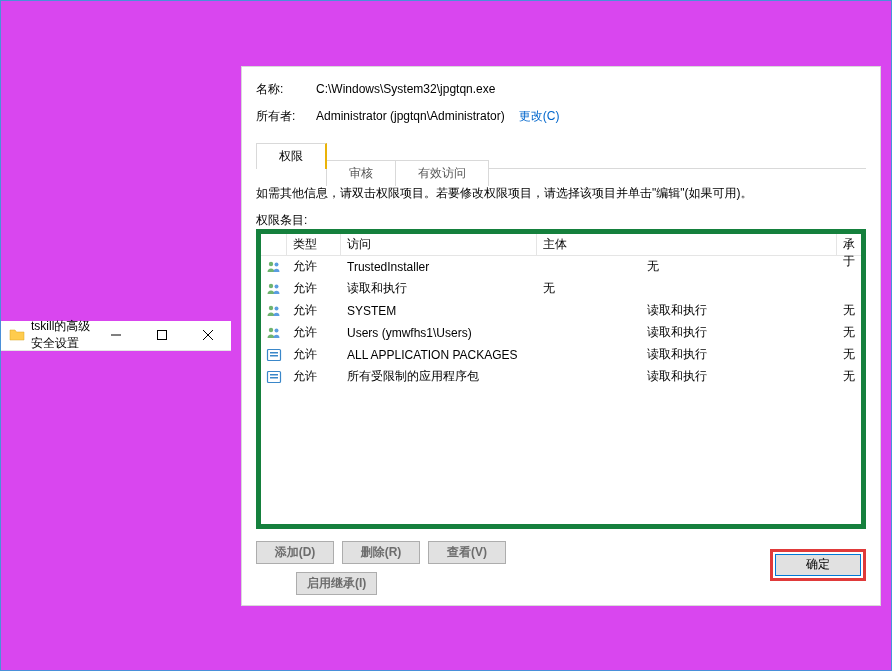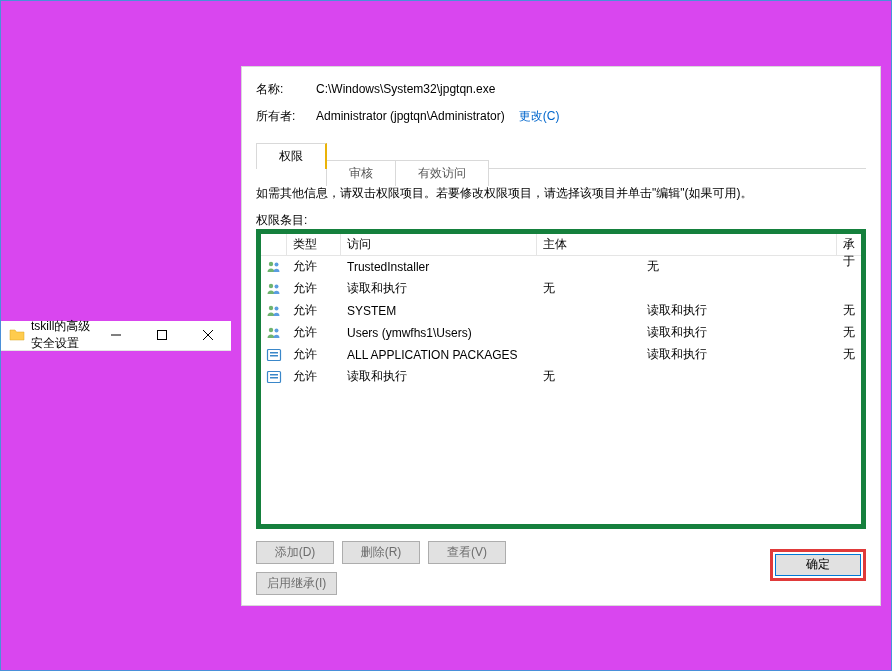--- a/index.html
+++ b/index.html
@@ -181,20 +181,21 @@
     height: 23px;
     border: 1px solid #adadad;
     background: #e1e1e1;
     color: #6d6d6d;
     display: inline-flex;
     align-items: center;
     justify-content: center;
     font-size: 12px;
     cursor: default;
     padding: 0 10px;
+    font-weight: bold;
   }
 
   .footer {
     position: absolute;
     right: 14px;
     bottom: 24px;
   }
   .ok-wrap {
     border: 3px solid #e03a3a;
     padding: 2px;
@@ -356,32 +357,33 @@
               <div class="col icon">
                 <span class="row-icon">
                   <svg width="16" height="16" viewBox="0 0 16 16">
                     <rect x="1.5" y="2.5" width="13" height="11" rx="1" fill="none" stroke="#3a87c9" stroke-width="1.2"></rect>
                     <rect x="4" y="5" width="8" height="1.5" fill="#3a87c9"></rect>
                     <rect x="4" y="8" width="8" height="1.5" fill="#3a87c9"></rect>
                   </svg>
                 </span>
               </div>
               <div class="col type">允许</div>
+              <div class="col principal">所有受限制的应用程序包</div>
               <div class="col access">读取和执行</div>
               <div class="col inherit">无</div>
             </div>
           </div>
       </div>
 
       <div class="buttons-row">
         <div class="btn">添加(D)</div>
         <div class="btn">删除(R)</div>
         <div class="btn">查看(V)</div>
       </div>
-      <div class="buttons-row" style="margin-top:8px;">
+      <div class="buttons-row" style="margin-top:8px;margin-left:40px;">
         <div class="btn">启用继承(I)</div>
       </div>
 
       <div class="footer">
         <span class="ok-wrap">
           <span class="btn-ok">确定</span>
         </span>
       </div>
 
     </div>

